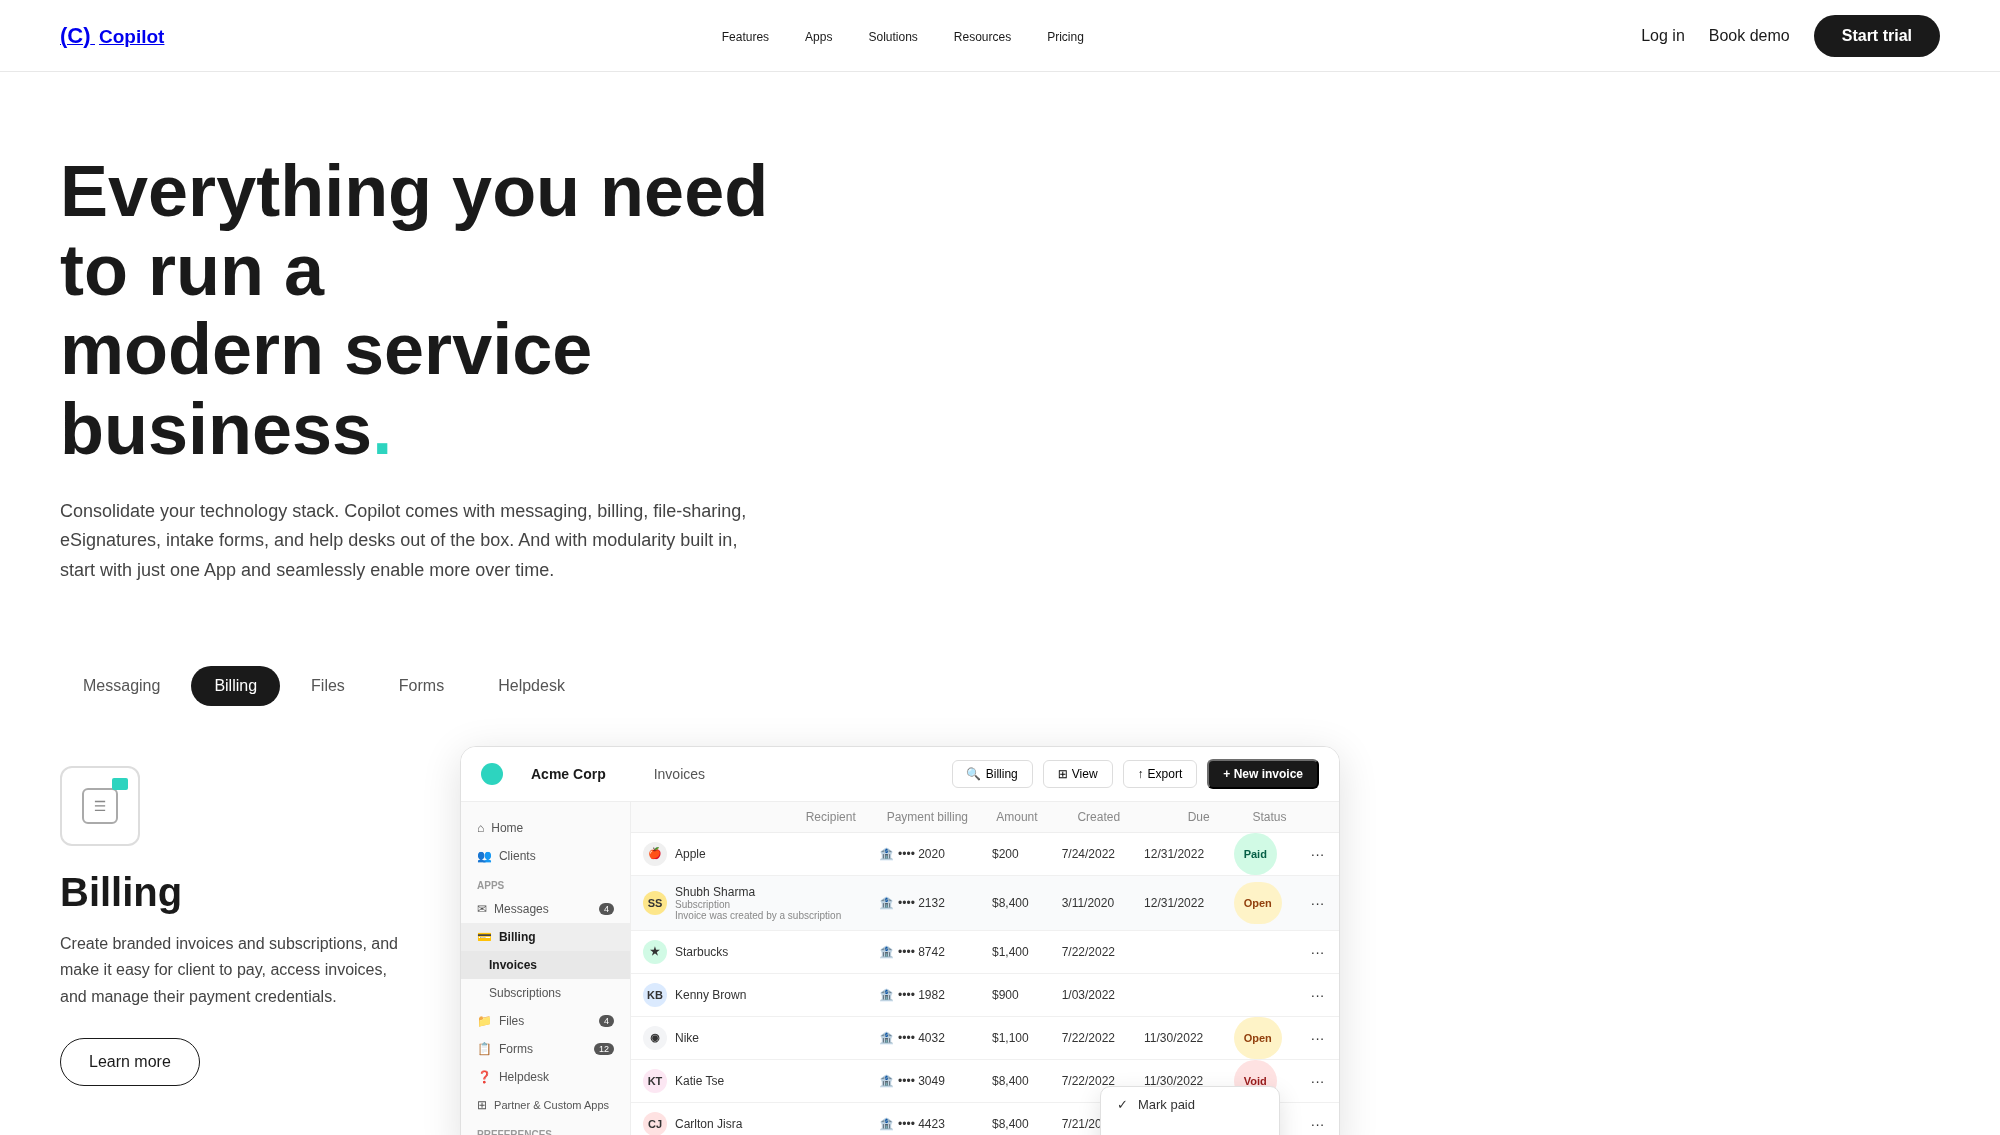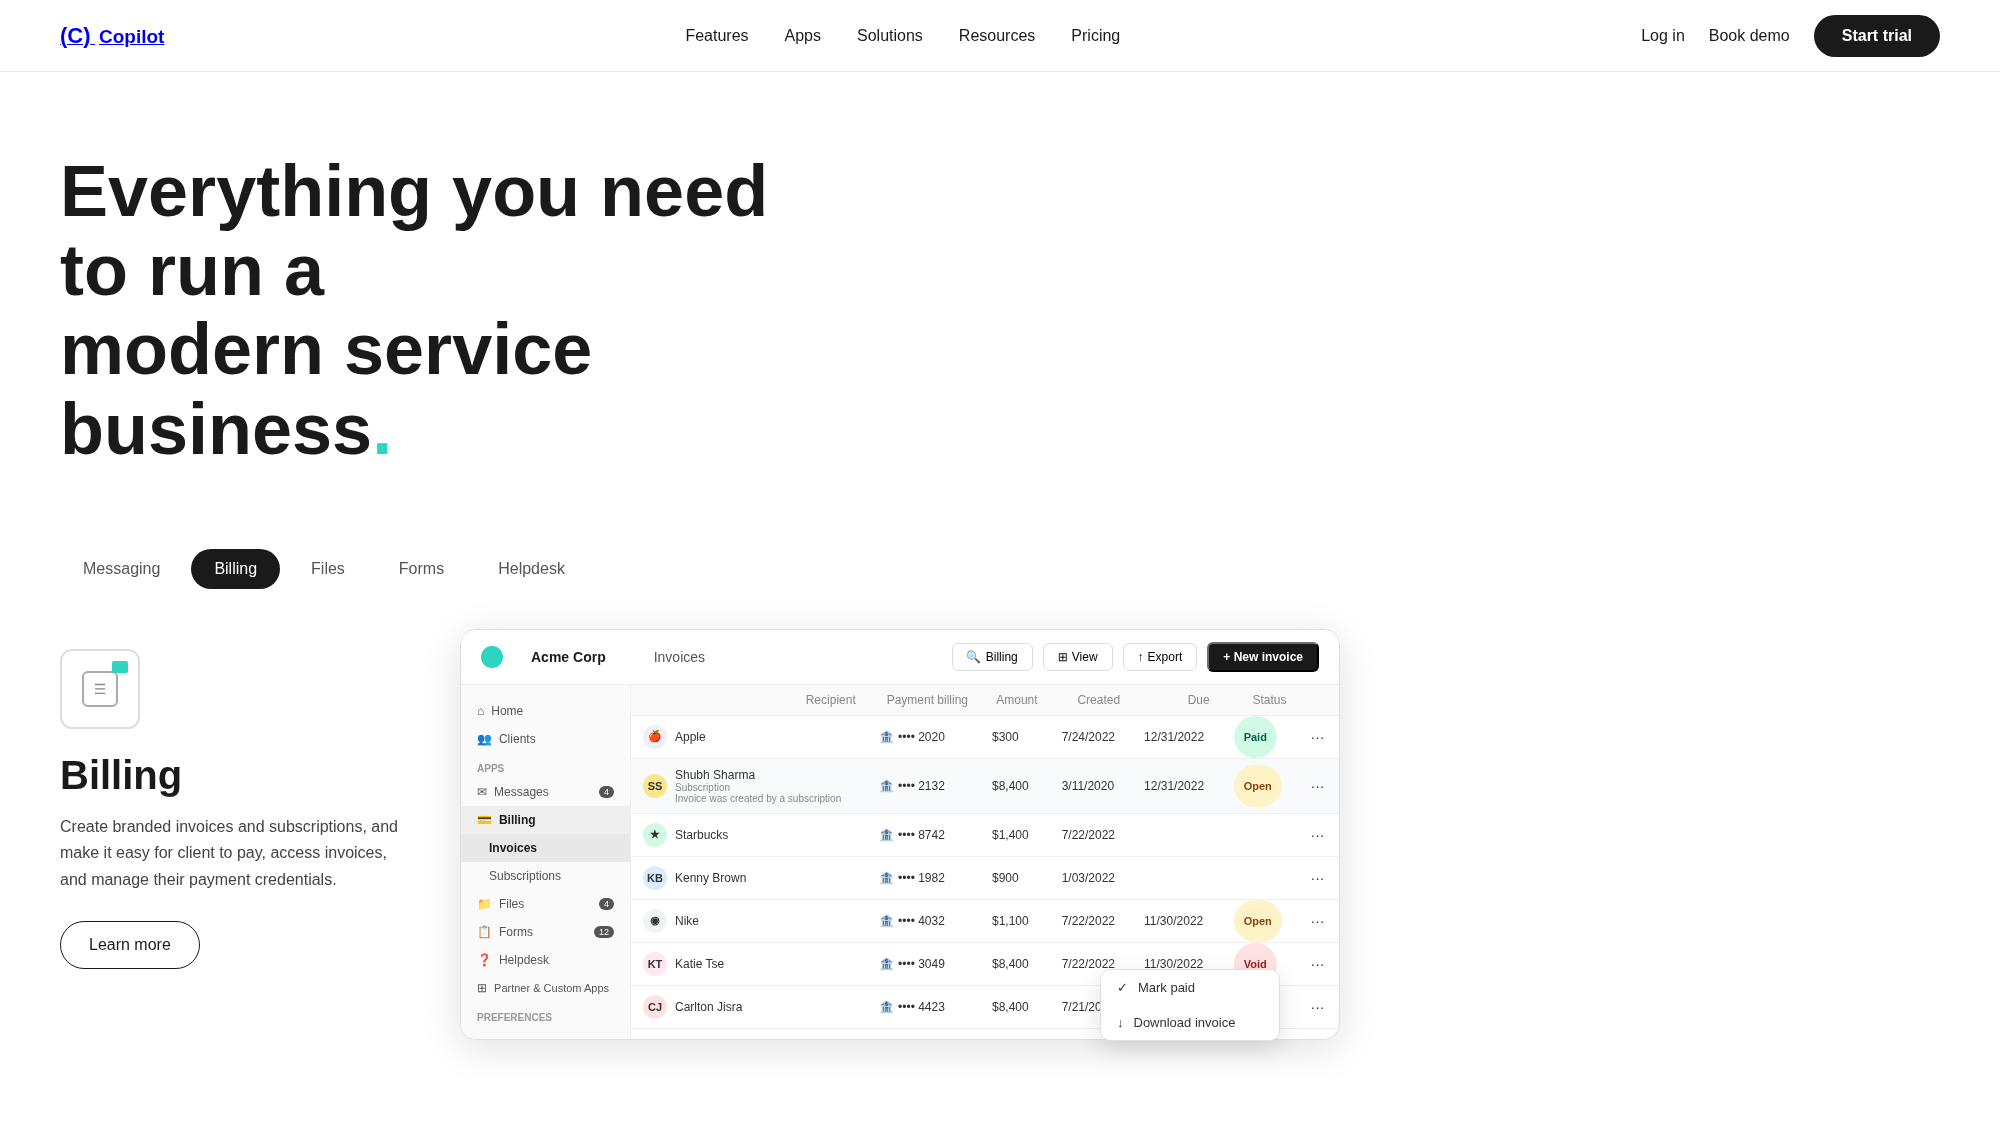--- a/index.html
+++ b/index.html
@@ -5,21 +5,21 @@
     * { margin: 0; padding: 0; box-sizing: border-box; }
     body { font-family: -apple-system, BlinkMacSystemFont, 'Segoe UI', Helvetica, Arial, sans-serif; background: #fff; color: #1a1a1a; overflow-x: hidden; }
 
     
     nav {
       display: flex; align-items: center; justify-content: space-between;
       padding: 0 60px; height: 72px; border-bottom: 1px solid #e8e8e8;
       position: sticky; top: 0; background: #fff; z-index: 100;
     }
     .nav-links { display: flex; gap: 36px; list-style: none; }
-    .nav-links a { text-decoration: none; color: #1a1a1a; font-size: 16px; font-weight: 500; }
+    .nav-links a { text-decoration: none; color: #1a1a1a; font-size: 12px; font-weight: 500; }
     .nav-right { display: flex; align-items: center; gap: 24px; }
     .nav-right a { text-decoration: none; color: #1a1a1a; font-size: 16px; font-weight: 500; }
     .btn-start-trial {
       background: #1a1a1a; color: #fff; padding: 12px 28px; border-radius: 50px;
       font-size: 16px; font-weight: 600; border: none; cursor: pointer;
     }
 
     
     .hero { padding: 80px 60px 40px; max-width: 1400px; }
     .hero h1 { font-size: 72px; font-weight: 700; line-height: 1.1; color: #1a1a1a; max-width: 780px; }
@@ -136,20 +136,21 @@
     <a href="#">Book demo</a>
     <button class="btn-start-trial">Start trial</button>
   </div>
 </nav>
 
 <section class="hero">
   <h1>
     <span>Everything you need to run a</span><br>
     <span>modern service business</span><span style="color:#2dd4bf;">.</span>
   </h1>
+  <p>Consolidate your technology stack. Copilot comes with messaging, billing, file-sharing, eSignatures, intake forms, and help desks out of the box. And with modularity built in, start with just one App and seamlessly enable more over time.</p>
 </section>
 
 <div class="tabs">
   <button class="tab-item">Messaging</button>
   <button class="tab-item active">Billing</button>
   <button class="tab-item">Files</button>
   <button class="tab-item">Forms</button>
   <button class="tab-item">Helpdesk</button>
 </div>
 
@@ -258,21 +259,21 @@
                   <td>
       <div class="recipient-cell">
         <div class="recipient-avatar" style="background:#f0f0f0;">🍎</div>
         <div>
           <div>Apple</div>
 
         </div>
       </div>
     </td>
                   <td><span style="color:#aaa;">🏦</span> •••• 2020</td>
-                  <td>$300</td>
+                  <td>$200</td>
                   <td>7/24/2022</td>
                   <td>12/31/2022</td>
                   <td><span class="status-badge status-paid">Paid</span></td>
                   <td class="more-btn">···</td>
                 </tr>
                 <tr class="subscription-row">
                   <td>
       <div class="recipient-cell">
         <div class="recipient-avatar" style="background:#fde68a;">SS</div>
         <div>

